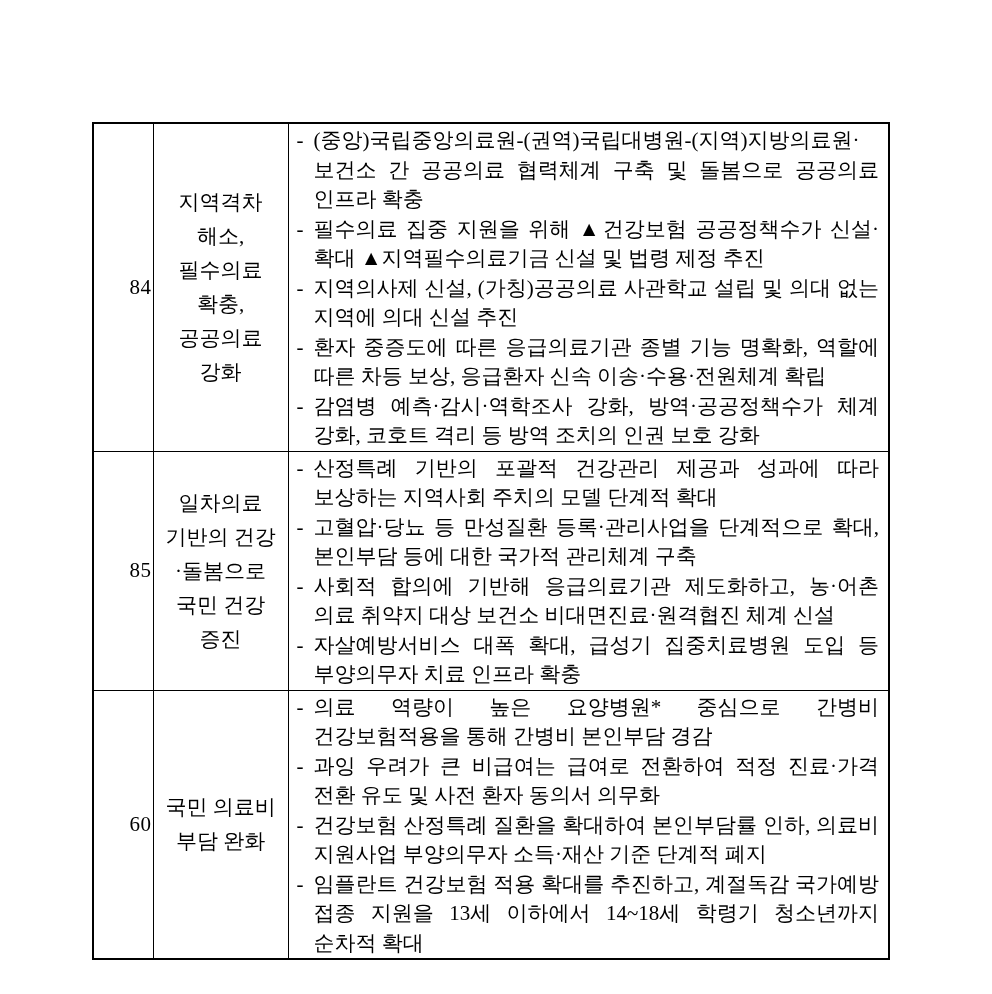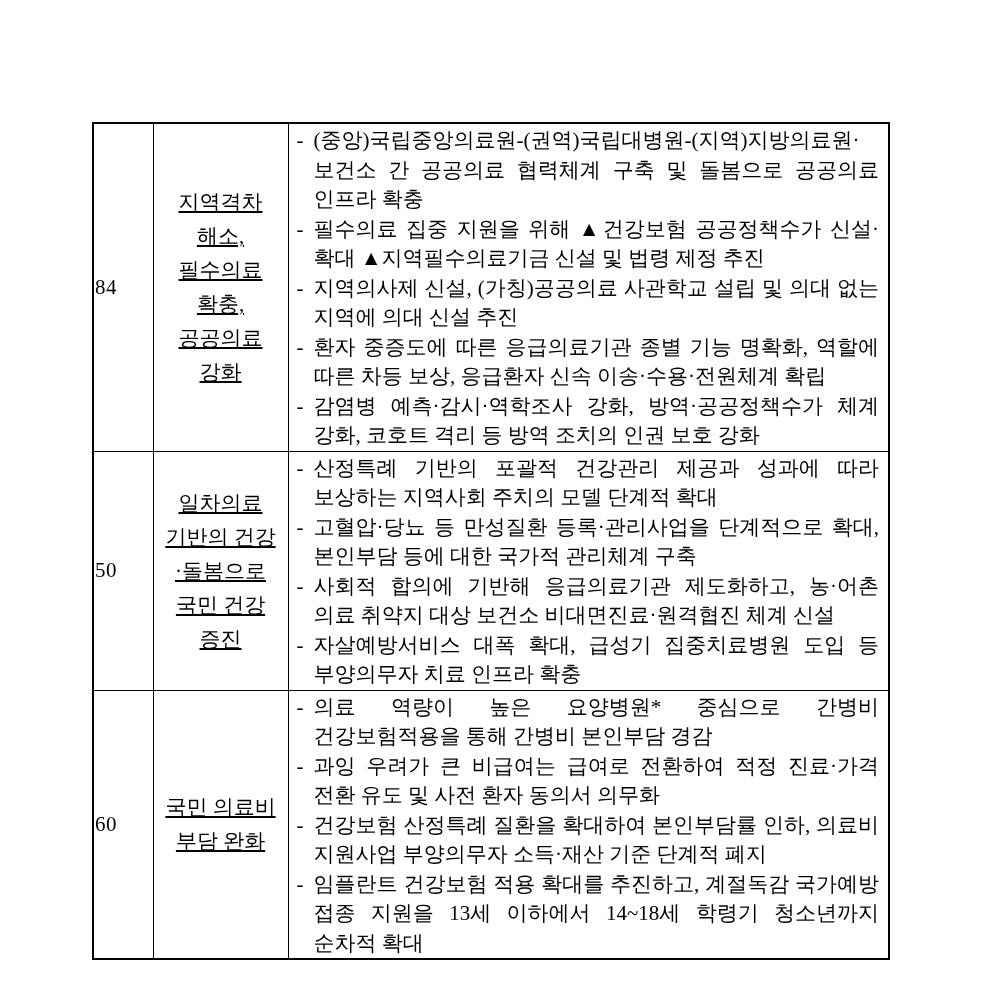--- a/index.html
+++ b/index.html
@@ -33,32 +33,31 @@
     border: 1px solid #000000;
     font-size: 21px;
     color: #000000;
     box-sizing: border-box;
   }
   tr.row-84 { height: 326px; }
   tr.row-85 { height: 235px; }
   tr.row-86 { height: 264px; }
 
   td.cell-num {
-    text-align: left;
+    text-align: right;
     vertical-align: middle;
     letter-spacing: 0.5px;
     margin-left: 44px;
   }
   td.cell-title {
     text-align: center;
     vertical-align: middle;
     white-space: pre-line;
     line-height: 34px;
     padding: 16px 2px;
-    text-decoration: underline;
   }
   td.cell-details {
     vertical-align: top;
     padding: 2px 9px 0 8px;
   }
   .bullet {
     display: flex;
     line-height: 29.5px;
   }
   .bullet .dash {
@@ -110,21 +109,21 @@
             <span class="btext">환자 중증도에 따른 응급의료기관 종별 기능 명확화, 역할에 따른 차등 보상, 응급환자 신속 이송·수용·전원체계 확립</span>
           </div>
           <div class="bullet">
             <span class="dash">-</span>
             <span class="btext">감염병 예측·감시·역학조사 강화, 방역·공공정책수가 체계 강화, 코호트 격리 등 방역 조치의 인권 보호 강화</span>
           </div>
         </td>
       </tr>
 
       <tr class="row-85">
-        <td class="cell-num">50</td>
+        <td class="cell-num">85</td>
         <td class="cell-title">일차의료
 기반의 건강
 ·돌봄으로
 국민 건강
 증진</td>
         <td class="cell-details">
           <div class="bullet">
             <span class="dash">-</span>
             <span class="btext">산정특례 기반의 포괄적 건강관리 제공과 성과에 따라 보상하는 지역사회 주치의 모델 단계적 확대</span>
           </div>

